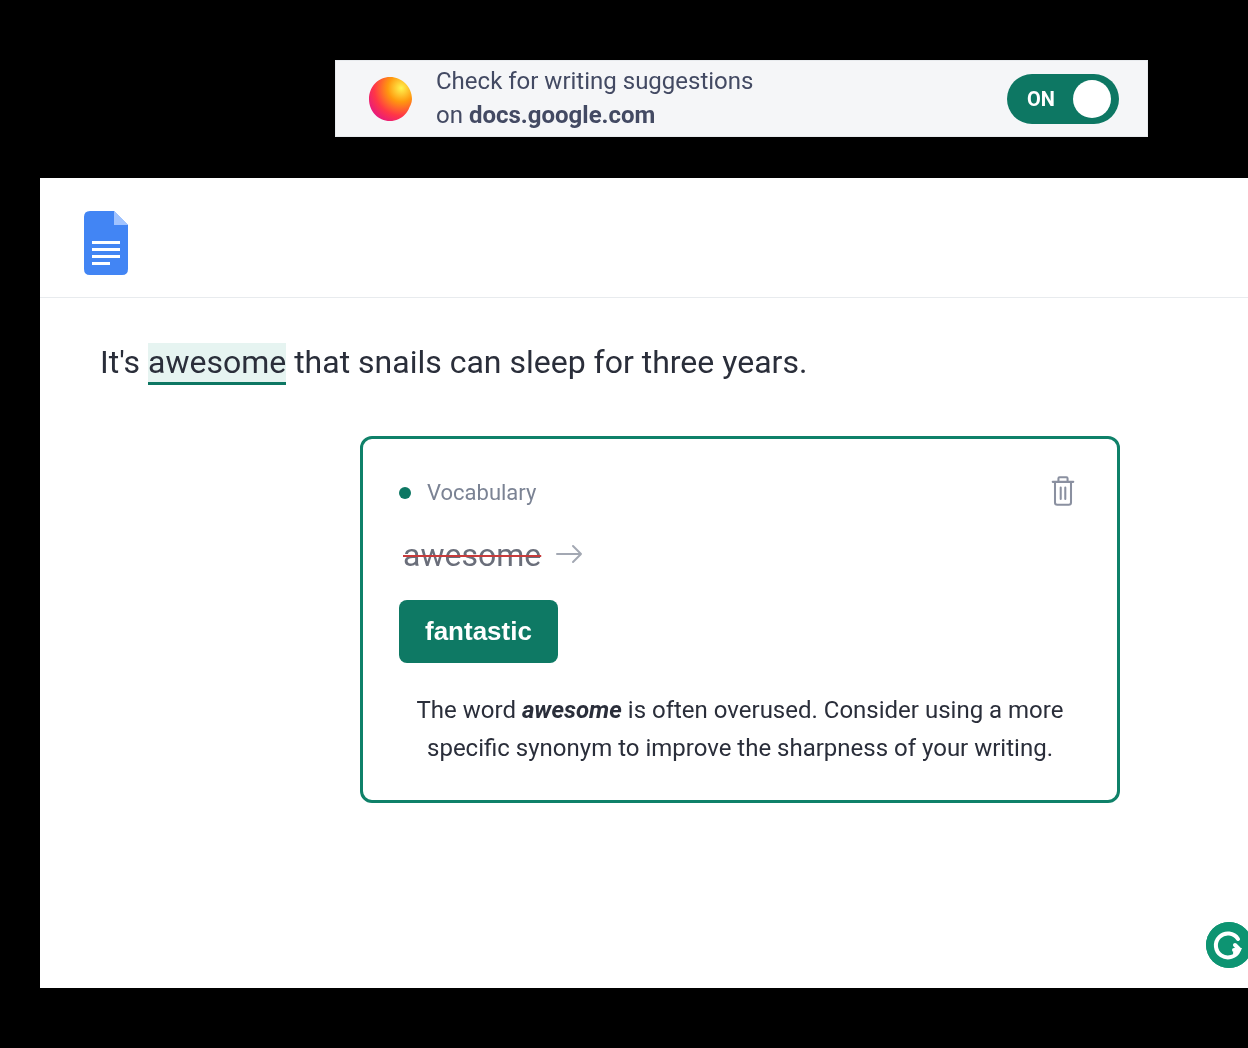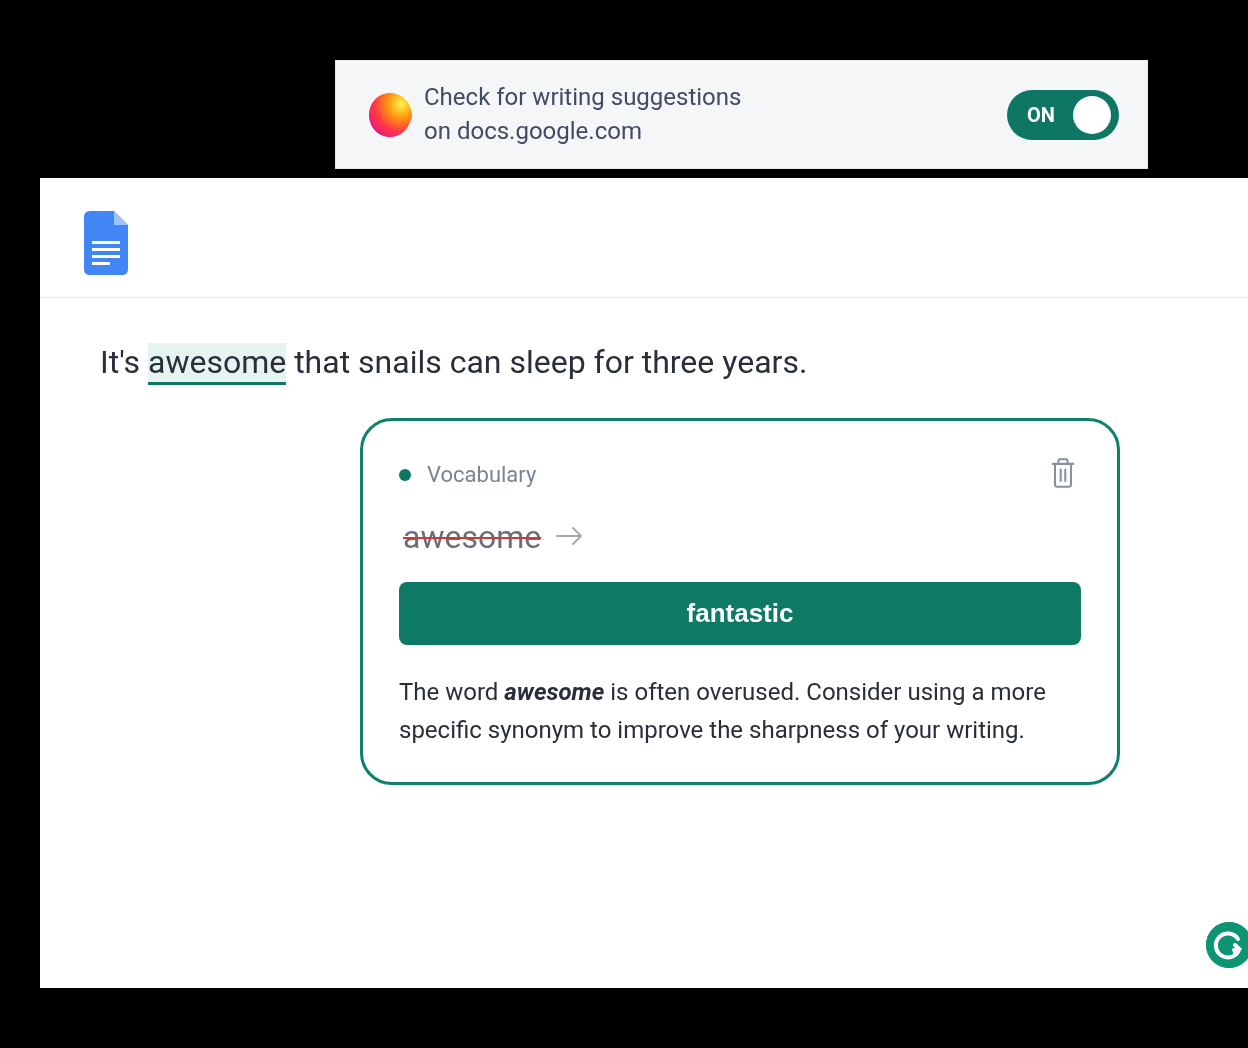--- a/index.html
+++ b/index.html
@@ -15,40 +15,40 @@
     
     .notification-bar {
       position: absolute;
       top: 60px;
       left: 335px;
       right: 100px;
       background: #f5f6f8;
       border: 1px solid #e8ebee;
       display: flex;
       align-items: center;
-      padding: 20px 28px;
-      gap: 8px;
+      padding: 4px 28px;
+      gap: 20px;
       z-index: 2;
     }
 
     .firefox-icon {
       width: 52px;
       height: 52px;
       flex-shrink: 0;
     }
 
     .notification-text {
       flex: 1;
       font-size: 24px;
       color: #434a63;
       line-height: 1.4;
     }
 
     .notification-domain {
-      font-weight: 400;
+      font-weight: 700;
     }
 
     .toggle-switch {
       width: 112px;
       height: 50px;
       background: #0d7763;
       border-radius: 25px;
       display: flex;
       align-items: center;
       justify-content: space-between;
@@ -106,25 +106,25 @@
 
     .highlighted-word {
       background: #e6f4f1;
       border-bottom: 3px solid #0d7763;
       padding-bottom: 1px;
     }
 
     
     .suggestion-card {
       position: absolute;
-      top: 240px;
+      top: 258px;
       left: 320px;
       width: 760px;
       border: 3px solid #0f8169;
-      border-radius: 32px;
+      border-radius: 12px;
       padding: 32px 36px;
       background: #fff;
     }
 
     .card-header {
       display: flex;
       align-items: center;
       justify-content: space-between;
       margin-bottom: 22px;
     }
@@ -173,38 +173,38 @@
 
     .arrow-right {
       color: #a3a8b3;
       font-size: 28px;
     }
 
     .suggestions-row {
       display: flex;
       gap: 16px;
       margin-bottom: 28px;
-      flex-direction: column;
     }
 
     .suggestion-chip {
       background: #0e7964;
       color: #fff;
       font-size: 26px;
       font-weight: 700;
       padding: 16px 26px;
       border-radius: 8px;
       border: none;
       cursor: pointer;
     }
 
     .explanation {
       font-size: 24px;
       color: #2a2e3a;
       line-height: 1.6;
+      text-align: center;
     }
 
     .explanation-word {
       font-weight: 700;
       font-style: italic;
     }
 
     
     .grammarly-badge {
       position: absolute;

